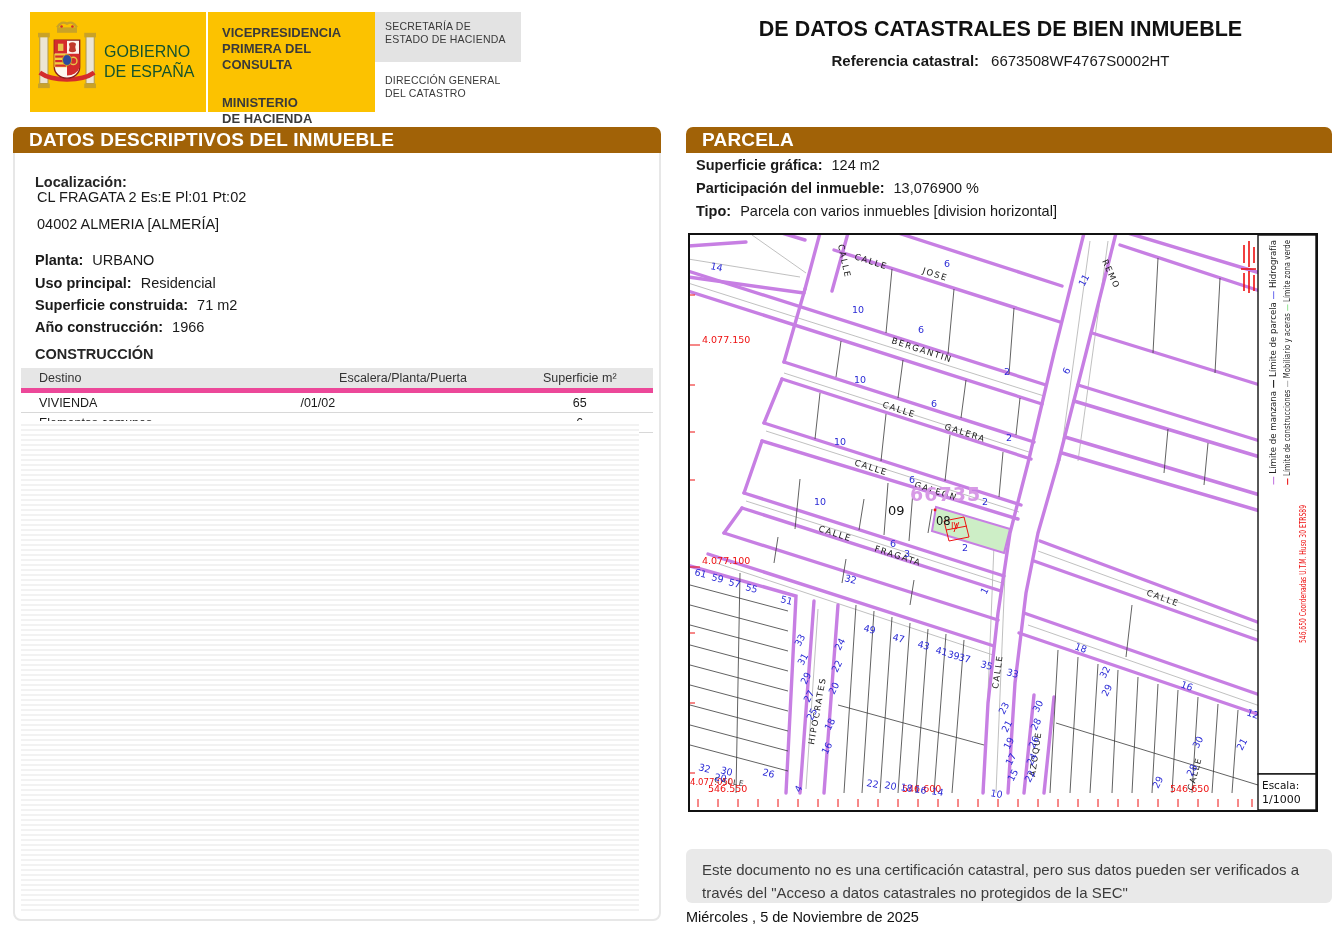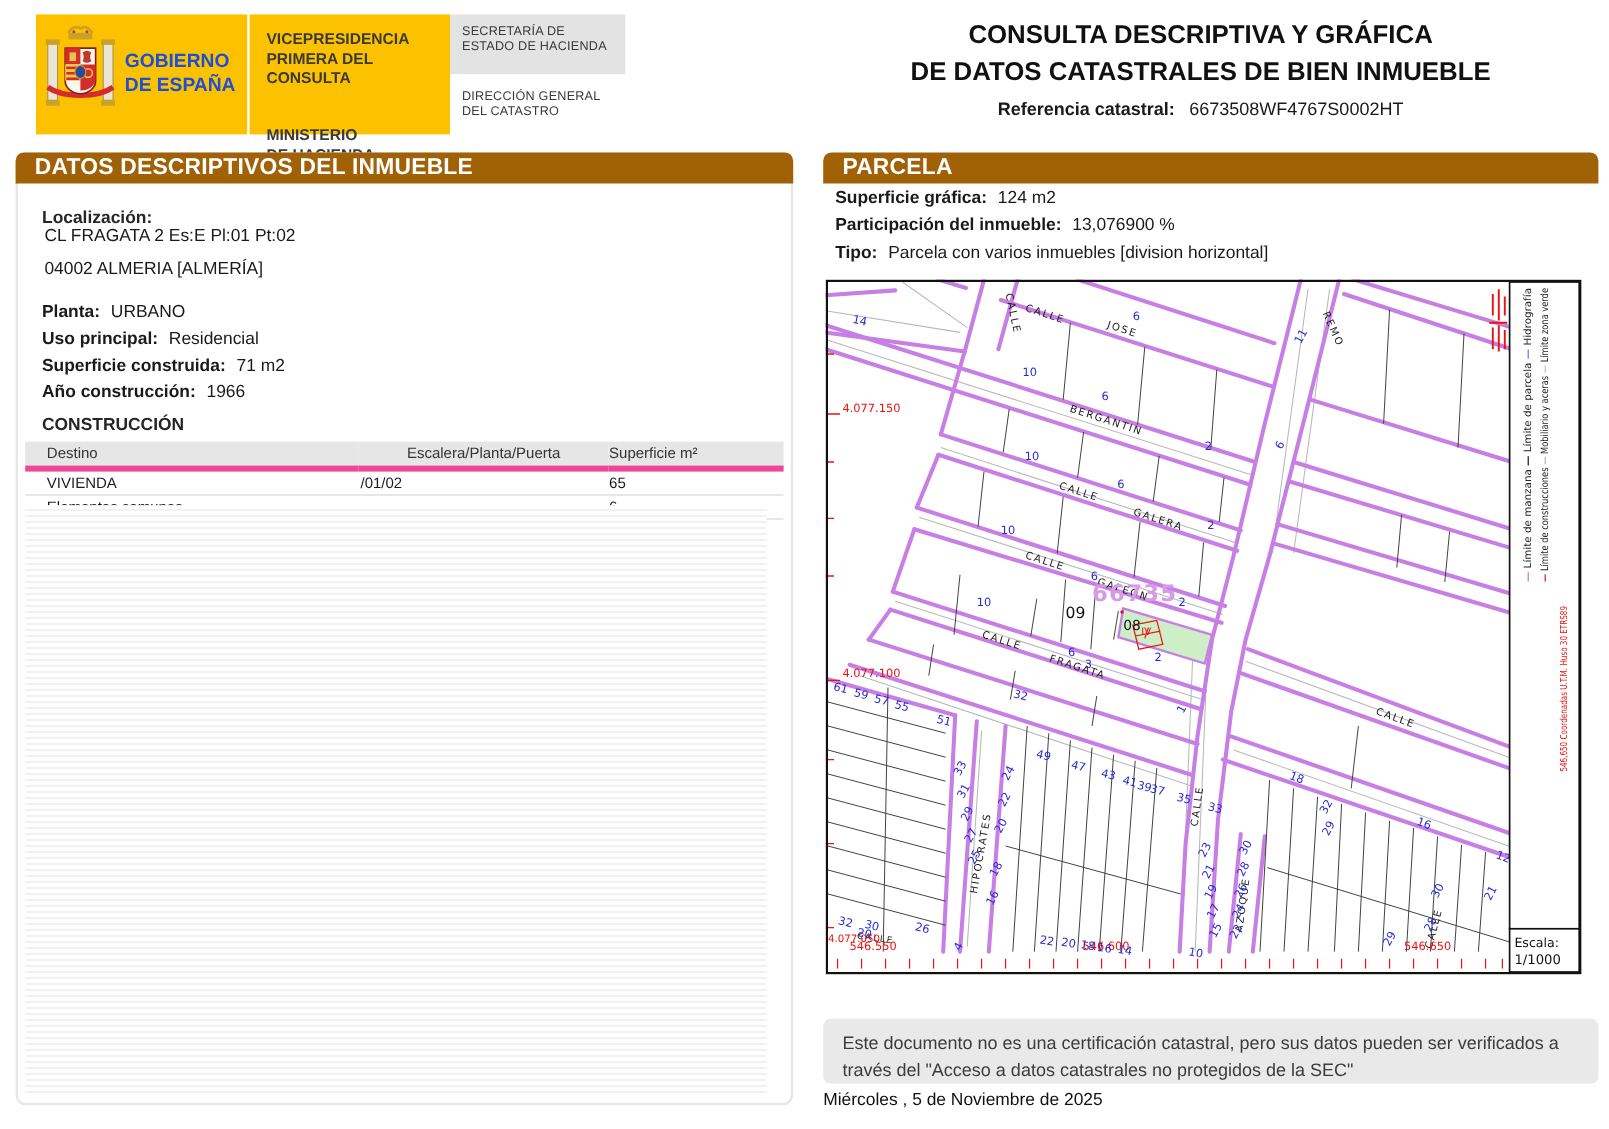--- a/index.html
+++ b/index.html
@@ -2,24 +2,24 @@
 <html><head>
 <meta charset="utf-8">
 <style>
   html,body{margin:0;padding:0}
   body{width:1341px;height:941px;position:relative;background:#fff;
        font-family:"Liberation Sans",sans-serif;color:#1a1a1a;overflow:hidden}
   .abs{position:absolute}
   
   .ybox{background:#fcc200;height:100px}
   .logo-gob{left:30px;top:12px;width:176px;display:flex;align-items:center;gap:8px}
-  .gob-text{font-size:16px;font-weight:700;color:#1d4ed8;line-height:20px}
+  .gob-text{font-size:16px;font-weight:400;color:#14532d;line-height:20px}
   .logo-vice{left:208px;top:12px;width:167px;padding:10px 0 0 14px;box-sizing:border-box}
   .vice-line{font-size:13px;font-weight:700;color:#3a3a3a;line-height:16px}
-  .vice-top{margin-top:3px}.vice-bot{margin-top:32px}
+  .vice-top{margin-top:3px}.vice-bot{margin-top:22px}
   .secbox{left:375px;top:12px;width:146px;height:100px}
   .sec-top{background:#e3e3e3;height:50px;padding:8px 10px;box-sizing:border-box}
   .sec-bot{background:#fff;height:50px;padding:12px 10px;box-sizing:border-box}
   .sec-text{font-size:10.5px;color:#3a3a3a;line-height:13px;letter-spacing:.2px}
   .titlewrap{left:660px;top:14px;width:681px;text-align:center}
   .title{font-size:21.5px;font-weight:700;color:#111;line-height:31px}
   .refline{margin-top:7px;font-size:15px}
   .refline b{margin-right:12px}
   
   .panel-left{left:13px;top:127px;width:648px;height:794px;border:2px solid #e7e7e7;
@@ -30,21 +30,21 @@
   .obar-right{left:686px;top:127px;width:646px;border-radius:7px 7px 0 0;box-sizing:border-box}
   .lab{font-weight:700;color:#262626}
   .fs15{font-size:14.5px}
   .frow b{margin-right:9px}
   
   .ctable{left:21px;top:368px;width:632px;border-collapse:collapse;font-size:12.5px}
   .ctable th{background:#e6e6e6;font-weight:400;color:#333;height:18px;border-bottom:5px solid #ec4899}
   .ctable td{height:17px;border-bottom:1px solid #d8d8d8}
   .c1{text-align:left;padding-left:18px;width:272px}
   .c2{width:210px}
-  .c3{text-align:left;width:150px}
+  .c3{text-align:center;width:150px}
   .stripes{left:21px;top:421px;width:618px;height:490px;
     background:repeating-linear-gradient(180deg,#ffffff 0 3px,#f2f2f2 3px 5px)}
   
   .note{left:686px;top:849px;width:646px;height:54px;background:#e9e9e9;border-radius:6px;
         box-sizing:border-box;padding:9px 16px;font-size:15px;color:#3c3c3c;line-height:23px}
   .date{left:686px;top:909px;width:646px;text-align:left;font-size:14.5px;color:#111}
   svg text{font-family:"DejaVu Sans",sans-serif}
 </style>
 </head>
 <body>
@@ -96,21 +96,20 @@
 <div class="abs secbox">
   <div class="sec-top">
     <div class="sec-text">SECRETARÍA DE ESTADO DE HACIENDA</div>
   </div>
   <div class="sec-bot">
     <div class="sec-text">DIRECCIÓN GENERAL DEL CATASTRO</div>
   </div>
 </div>
 
 <div class="abs titlewrap">
-  <div class="title">CONSULTA DESCRIPTIVA Y GRÁFICA</div>
   <div class="title">DE DATOS CATASTRALES DE BIEN INMUEBLE</div>
   <div class="refline">
     <b>Referencia catastral:</b><span>6673508WF4767S0002HT</span>
   </div>
 </div>
 
 <div class="abs panel-left"></div>
 <div class="abs obar obar-left">DATOS DESCRIPTIVOS DEL INMUEBLE</div>
 
 <div class="abs fs15 lab" style="left:35px;top:174px">Localización:</div>

